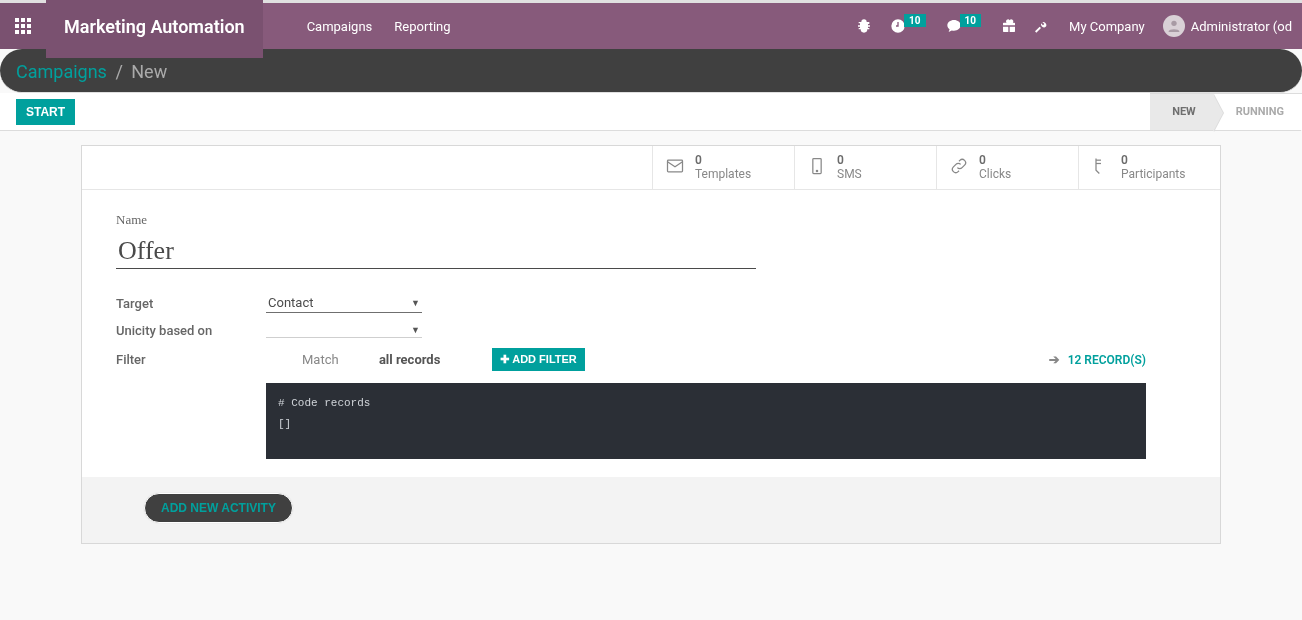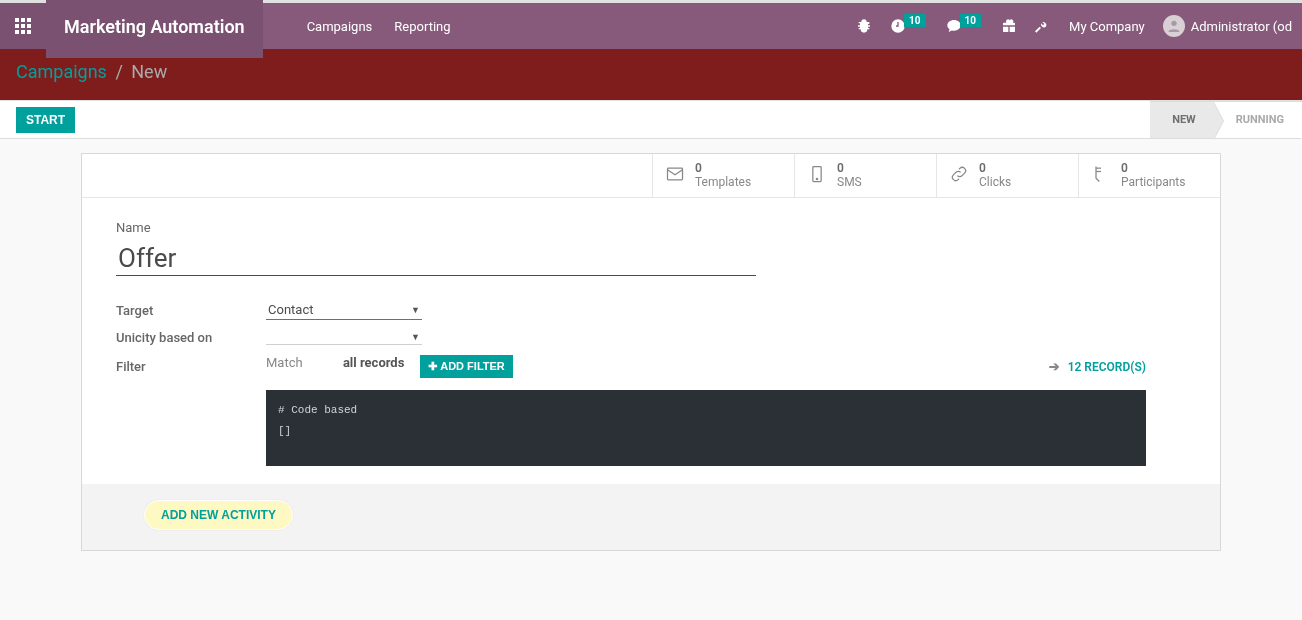--- a/index.html
+++ b/index.html
@@ -19,21 +19,21 @@
 .navbar .spacer { flex: 1; }
 .navbar .right-icons { display: flex; align-items: center; gap: 18px; padding-right: 10px; }
 .navbar .icon-item { position: relative; display: flex; align-items: center; cursor: pointer; }
 .navbar .badge { background: #00a09d; color: #fff; font-size: 10px; font-weight: 700; border-radius: 0; padding: 1px 5px; position: relative; top: -6px; left: -2px; }
 .navbar .company { font-size: 13px; }
 .navbar .user { display: flex; align-items: center; gap: 6px; }
 .navbar .avatar { width: 22px; height: 22px; border-radius: 50%; background: #d9d0d6; display: flex; align-items: center; justify-content: center; }
 .navbar svg { fill: #fff; }
 
 
-.control-panel { background: #7f1d1d; padding: 12px 16px 8px 16px; border-bottom: 1px solid #e0e0e0; }
+.control-panel { background: #404040; padding: 12px 16px 0 16px; border-bottom: 1px solid #e0e0e0; border-radius: 30px; }
 .breadcrumb { font-size: 18px; margin-bottom: 10px; }
 .breadcrumb .link { color: #00a09d; cursor: pointer; }
 .breadcrumb .sep { color: #aaa; margin: 0 4px; }
 .breadcrumb .current { color: #aaa; }
 .cp-buttons { display: flex; gap: 12px; align-items: center; }
 .btn-primary { background: #00a09d; color: #fff; border: none; padding: 6px 10px; font-weight: 700; font-size: 12px; cursor: pointer; }
 .btn-link { background: none; border: none; color: #00a09d; font-weight: 700; font-size: 12px; cursor: pointer; }
 
 
 .status-bar { background: #fff; height: 38px; display: flex; align-items: center; border-bottom: 1px solid #dcdcdc; padding-left: 16px; }
@@ -53,40 +53,40 @@
 .stat-spacer { flex: 1; }
 .stat-btn { width: 142px; border-left: 1px solid #e6e6e6; display: flex; align-items: center; padding-left: 12px; gap: 10px; cursor: pointer; }
 .stat-btn .sicon { color: #888; }
 .stat-btn .stext { display: flex; flex-direction: column; line-height: 1.15; }
 .stat-btn .num { font-size: 12px; color: #6b6b6b; font-weight: 600; }
 .stat-btn .lbl { font-size: 12px; color: #888; }
 
 .sheet-body { padding: 22px 34px 0 34px; }
 .field-row { display: flex; align-items: center; margin-bottom: 10px; }
 .field-label { width: 150px; font-size: 13px; color: #666; font-weight: 500; }
-.name-block { margin-bottom: 24px; }
+.name-block { margin-bottom: 24px; font-family: Liberation Serif, serif; }
 .name-block .nlabel { font-size: 13px; color: #666; margin-bottom: 6px; }
 .name-input { width: 640px; font-size: 26px; border: none; border-bottom: 1px solid #4a4a4a; outline: none; padding: 2px 2px; font-family: inherit; color: #4a4a4a; }
 
 .sel-wrap { position: relative; width: 156px; border-bottom: 1px solid #6f6f6f; display: flex; align-items: center; justify-content: space-between; padding: 2px 2px; cursor: pointer; }
 .sel-wrap.light { border-bottom-color: #cfcfcf; }
 .sel-wrap .caret { font-size: 9px; color: #555; }
 
-.filter-row { display: flex; margin-top: 6px; margin-bottom: 12px; }
+.filter-row { display: flex; align-items: center; margin-top: 6px; margin-bottom: 12px; gap: 36px; }
 .filter-row .field-label { padding-top: 4px; align-self: flex-start; }
 .filter-row .match { color: #888; font-size: 13px; }
 .filter-row .match b { color: #555; margin-left: 37px; }
 .btn-addfilter { background: #00a09d; color: #fff; border: none; font-size: 11px; font-weight: 700; padding: 5px 8px; margin-left: 16px; cursor: pointer; }
 .filter-row .records { margin-left: auto; color: #00a09d; font-weight: 600; font-size: 12px; display: flex; align-items: center; gap: 8px; cursor: pointer; padding-right: 40px; }
 .filter-row .records .arrow { color: #888; font-size: 13px; }
 
 .code-editor { background: #2b2f36; color: #cfd3d8; font-family: "Courier New", monospace; font-size: 11px; padding: 10px 12px 24px 12px; margin: 6px 40px 18px 150px; line-height: 1.9; white-space: pre; }
 
 .footer-strip { background: #f3f3f3; padding: 16px 0 20px 62px; }
-.btn-add-activity { background: #fef9c3; border: 1px solid #fff; border-radius: 16px; padding: 7px 16px; color: #00a09d; font-weight: 700; font-size: 12px; cursor: pointer; box-shadow: 0 0 0 1px #eee; }
+.btn-add-activity { background: #404040; border: 1px solid #fff; border-radius: 16px; padding: 7px 16px; color: #00a09d; font-weight: 700; font-size: 12px; cursor: pointer; box-shadow: 0 0 0 1px #eee; }
 
 svg.icon { width: 16px; height: 16px; }
 svg.icon-lg { width: 20px; height: 20px; }
 </style>
 </head>
 <body>
 
 <div class="top-divider"></div>
 
 <div class="navbar">
@@ -253,21 +253,21 @@
         </span>
         <button class="btn-addfilter">
           <span>✚ </span><span>ADD FILTER</span>
         </button>
         <div class="records">
           <span class="arrow">➔</span>
           <span>12 RECORD(S)</span>
         </div>
       </div>
 
-      <div class="code-editor"><span># Code based</span>
+      <div class="code-editor"><span># Code records</span>
 <span>[]</span></div>
     </div>
 
     <div class="footer-strip">
       <button class="btn-add-activity">ADD NEW ACTIVITY</button>
     </div>
   </div>
 </div>
 
 </body></html>

